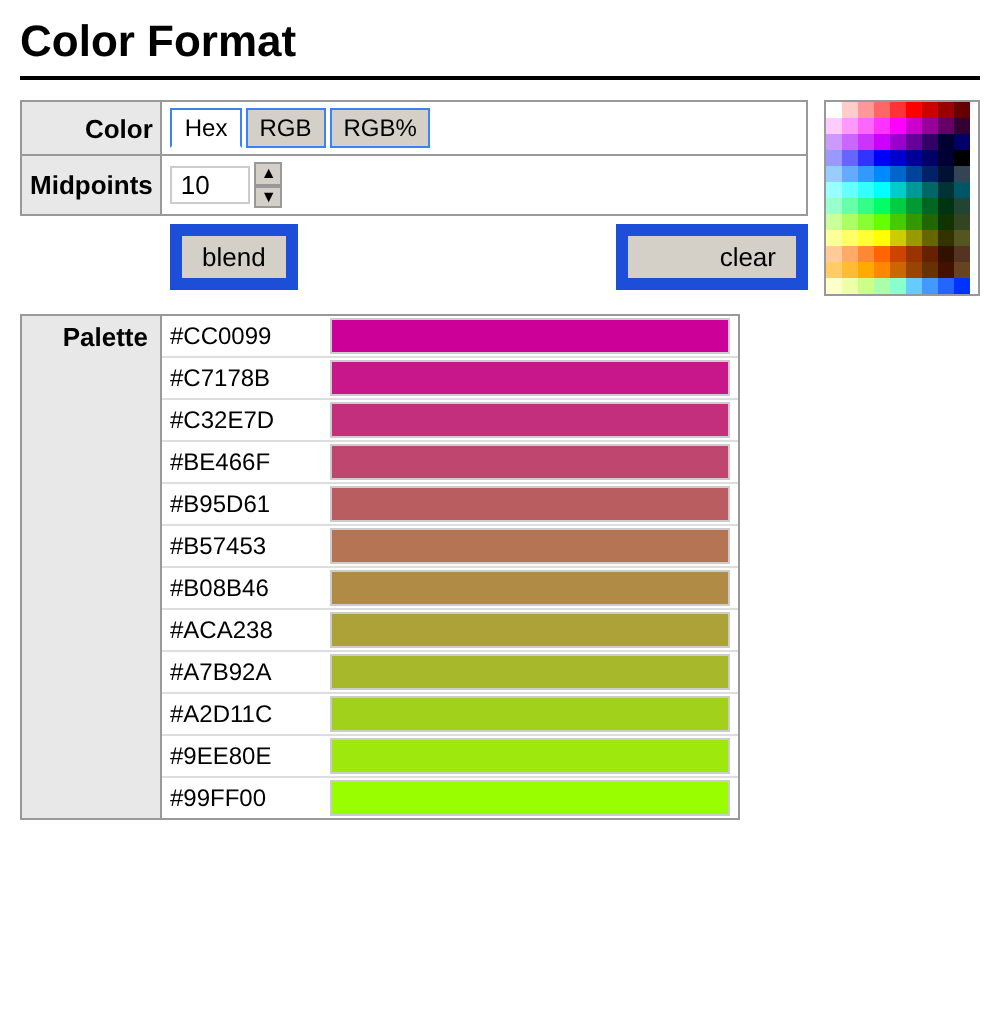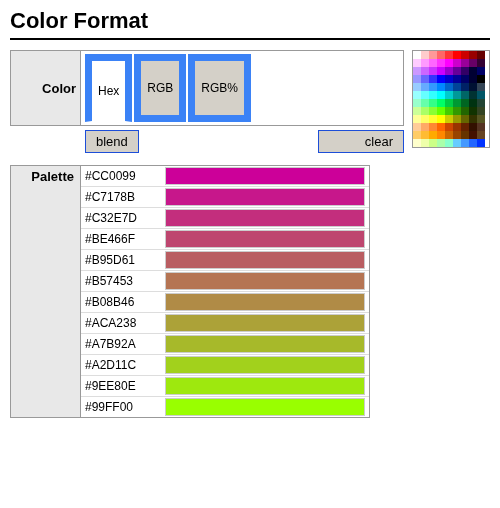--- a/index.html
+++ b/index.html
@@ -44,22 +44,22 @@
     }
     .value-cell {
       border: 1px solid #999;
       padding: 2px 4px;
     }
     .format-buttons {
       display: flex;
       gap: 2px;
     }
     .format-btn {
-      padding: 20px 6px;
-      border: 7px solid #3b82f6;
+      padding: 2px 6px;
+      border: 1px solid #3b82f6;
       background: #d4d0c8;
       cursor: pointer;
       font-size: 12px;
     }
     .format-btn.active {
       background: #fff;
       border-bottom: 1px solid #fff;
     }
     .color-input {
       border: 1px solid #ccc;
@@ -80,21 +80,21 @@
       align-items: center;
     }
     .midpoints-input {
       border: 1px solid #ccc;
       padding: 1px 4px;
       width: 40px;
       font-size: 13px;
     }
     .blend-btn, .clear-btn {
       padding: 3px 10px;
-      border: 1px solid #1d4ed8;
+      border: 6px solid #1d4ed8;
       background: #d4d0c8;
       cursor: pointer;
       font-size: 13px;
     }
     .clear-btn {
       margin-left: auto;
       padding-left: 46px;
     }
     .palette-section {
       margin-top: 8px;
@@ -184,20 +184,32 @@
   <div class="left-panel">
     <table class="form-table">
       <tbody>
           <tr>
         <td class="label-cell">Color</td>
         <td class="value-cell">
           <div class="format-buttons">
             <button class="format-btn active">Hex</button>
             <button class="format-btn">RGB</button>
             <button class="format-btn">RGB%</button>
+          </div>
+        </td>
+      </tr>
+      <tr>
+        <td class="label-cell">Midpoints</td>
+        <td class="value-cell">
+          <div class="spinner-wrapper">
+            <input class="midpoints-input" type="text" value="10" style="">
+            <div class="spinner-arrows">
+              <button class="spinner-arrow">▲</button>
+              <button class="spinner-arrow">▼</button>
+            </div>
           </div>
         </td>
       </tr>
     </tbody>
       </table>
 
     <div class="action-line">
       <button class="blend-btn">blend</button>
       <button class="clear-btn">clear</button>
     </div>

